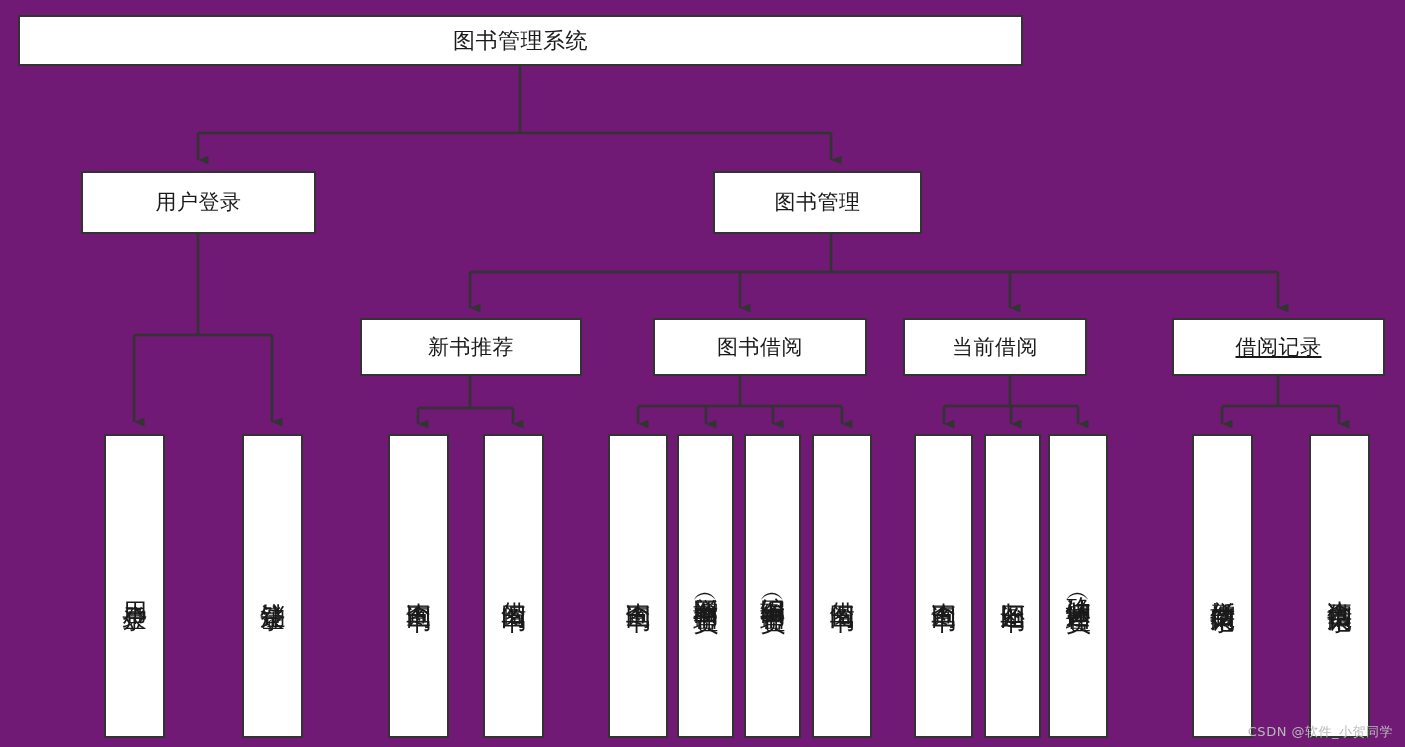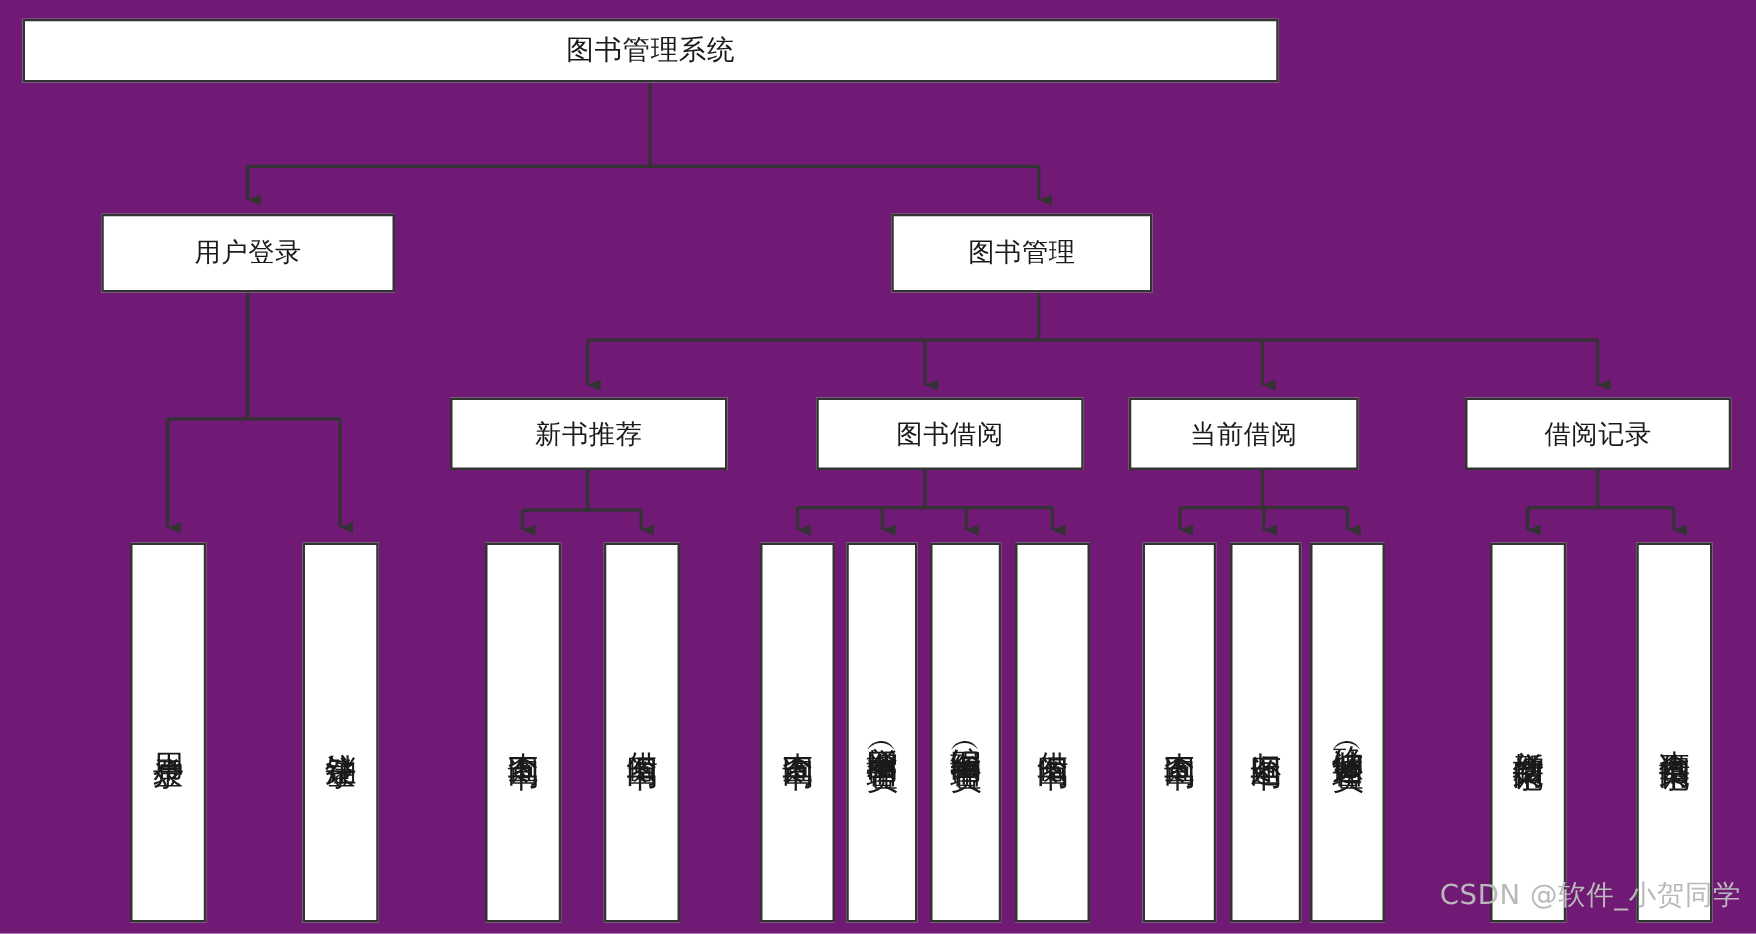--- a/index.html
+++ b/index.html
@@ -56,22 +56,22 @@
     writing-mode: vertical-rl;
     text-orientation: upright;
     font-size: 25px;
     line-height: 1.18;
     letter-spacing: 2px;
     white-space: nowrap;
   }
   .watermark {
     position: absolute;
     right: 12px;
-    bottom: 16px;
-    font-size: 22px;
+    bottom: 6px;
+    font-size: 13px;
     color: #b9b9b9;
     letter-spacing: 0.5px;
     white-space: nowrap;
   }
 </style>
 </head>
 <body>
 
 <div id="diagram-root">
 
@@ -142,21 +142,21 @@
   </div>
 
   <div class="node node-horizontal" style="left:633px; top:318px; width:214px; height:58px;margin-left:20px;">
     <span class="node-label">图书借阅</span>
   </div>
 
   <div class="node node-horizontal" style="left:903px; top:318px; width:184px; height:58px;">
     <span class="node-label">当前借阅</span>
   </div>
 
-  <div class="node node-horizontal" style="left:1172px; top:318px; width:213px; height:58px;">
+  <div class="node node-horizontal" style="left:1172px; top:318px; width:213px; height:58px;text-decoration:underline;">
     <span class="node-label">借阅记录</span>
   </div>
 
   <div class="node node-vertical" style="left:104px; top:434px; width:61px; height:304px;">
     <span class="node-label">用户登录</span>
   </div>
   <div class="node node-vertical" style="left:242px; top:434px; width:61px; height:304px;">
     <span class="node-label">注销登录</span>
   </div>
 

